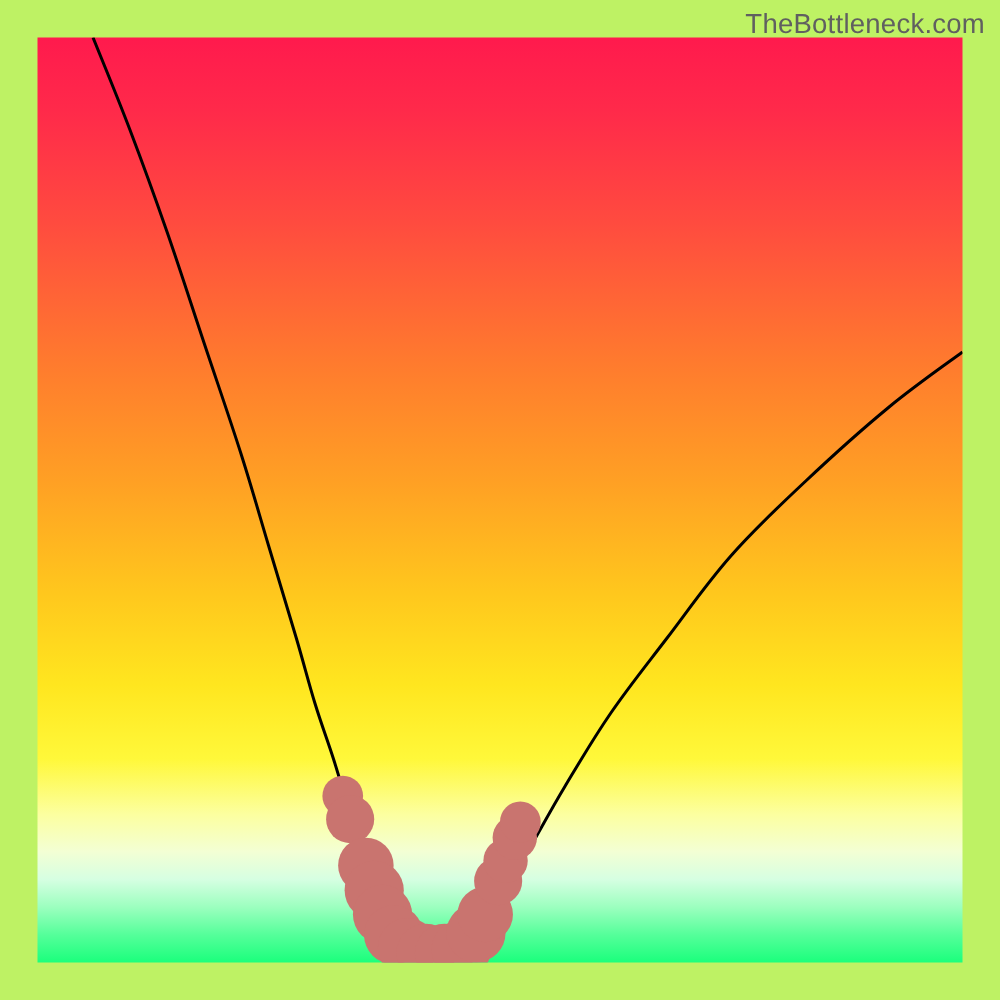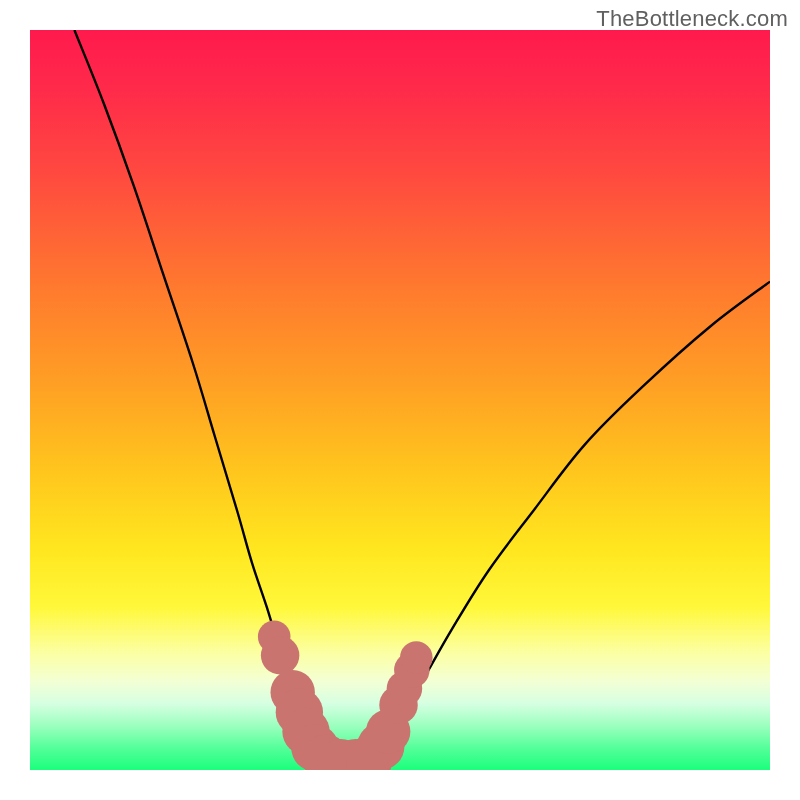--- a/index.html
+++ b/index.html
@@ -8,21 +8,21 @@
     width: 800px;
     height: 800px;
     overflow: hidden;
     background: #000;
     font-family: Arial, Helvetica, sans-serif;
   }
   .frame {
     position: absolute;
     left: 0; top: 0;
     width: 800px; height: 800px;
-    background: #ffffff;
+    background: #bef264;
   }
   .plot {
     position: absolute;
     left: 30px;
     top: 30px;
     width: 740px;
     height: 740px;
     background: linear-gradient(to bottom,
       #ff1a4d 0%,
       #ff2a4a 8%,

